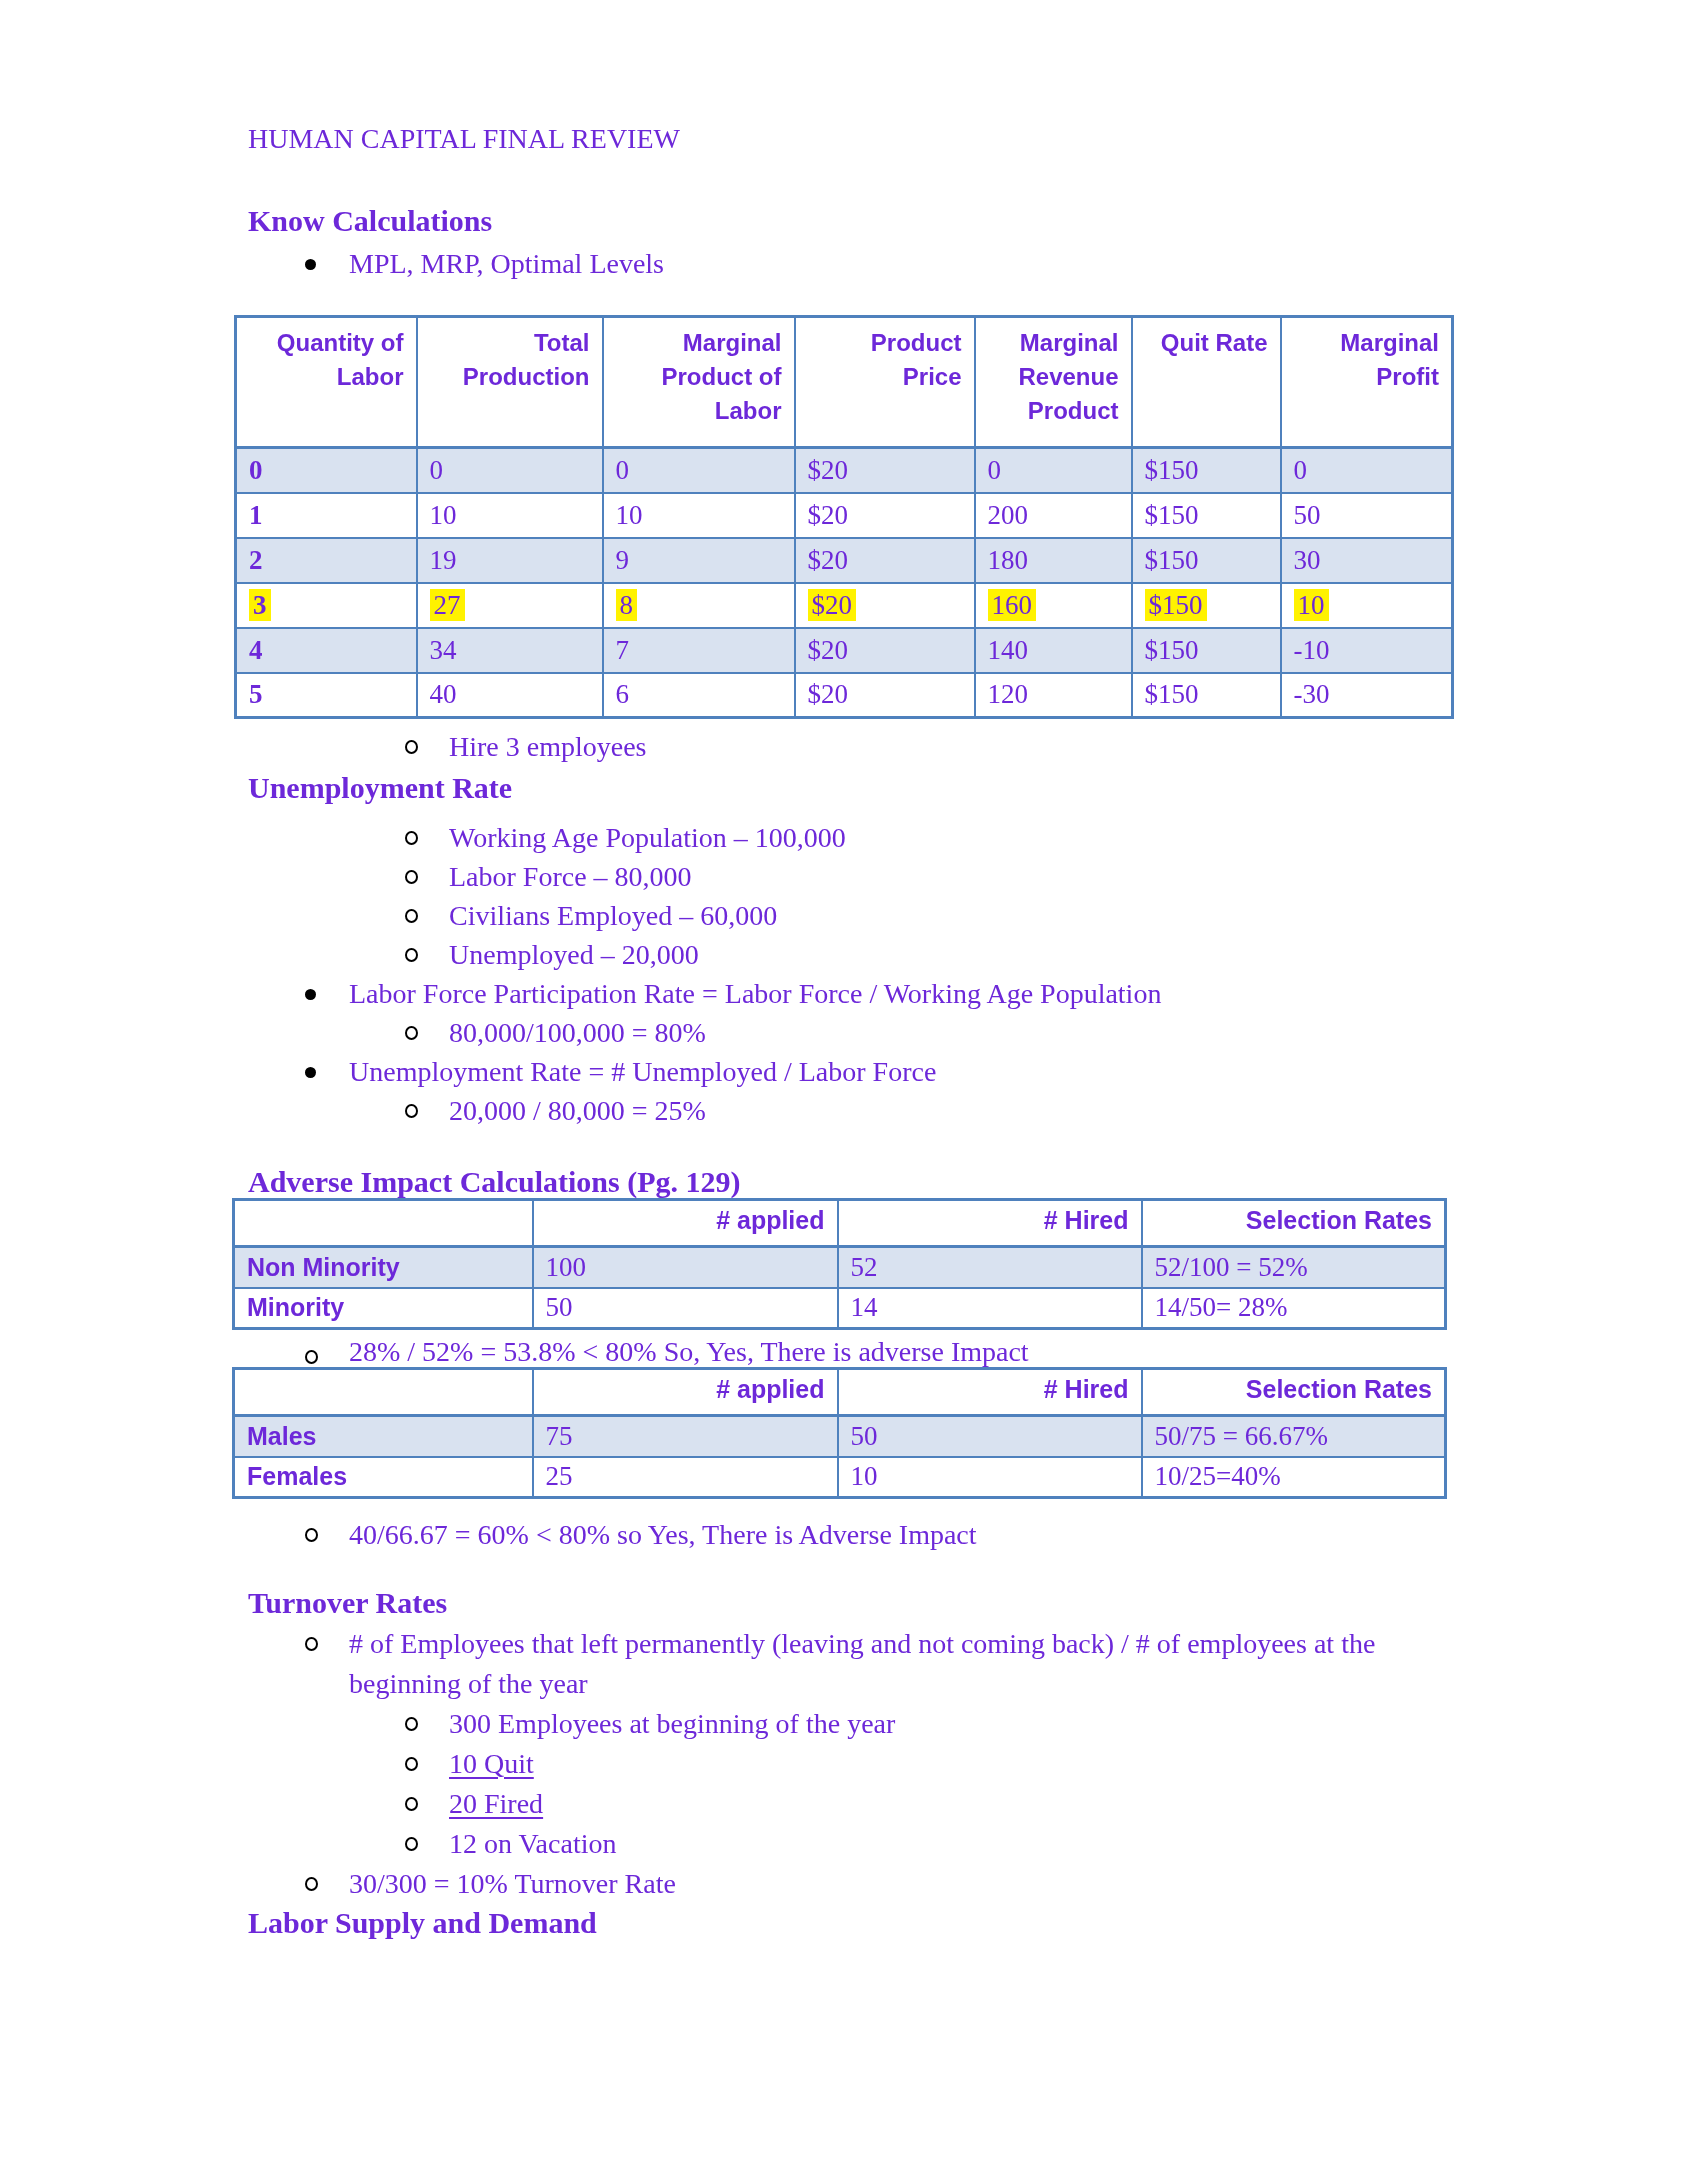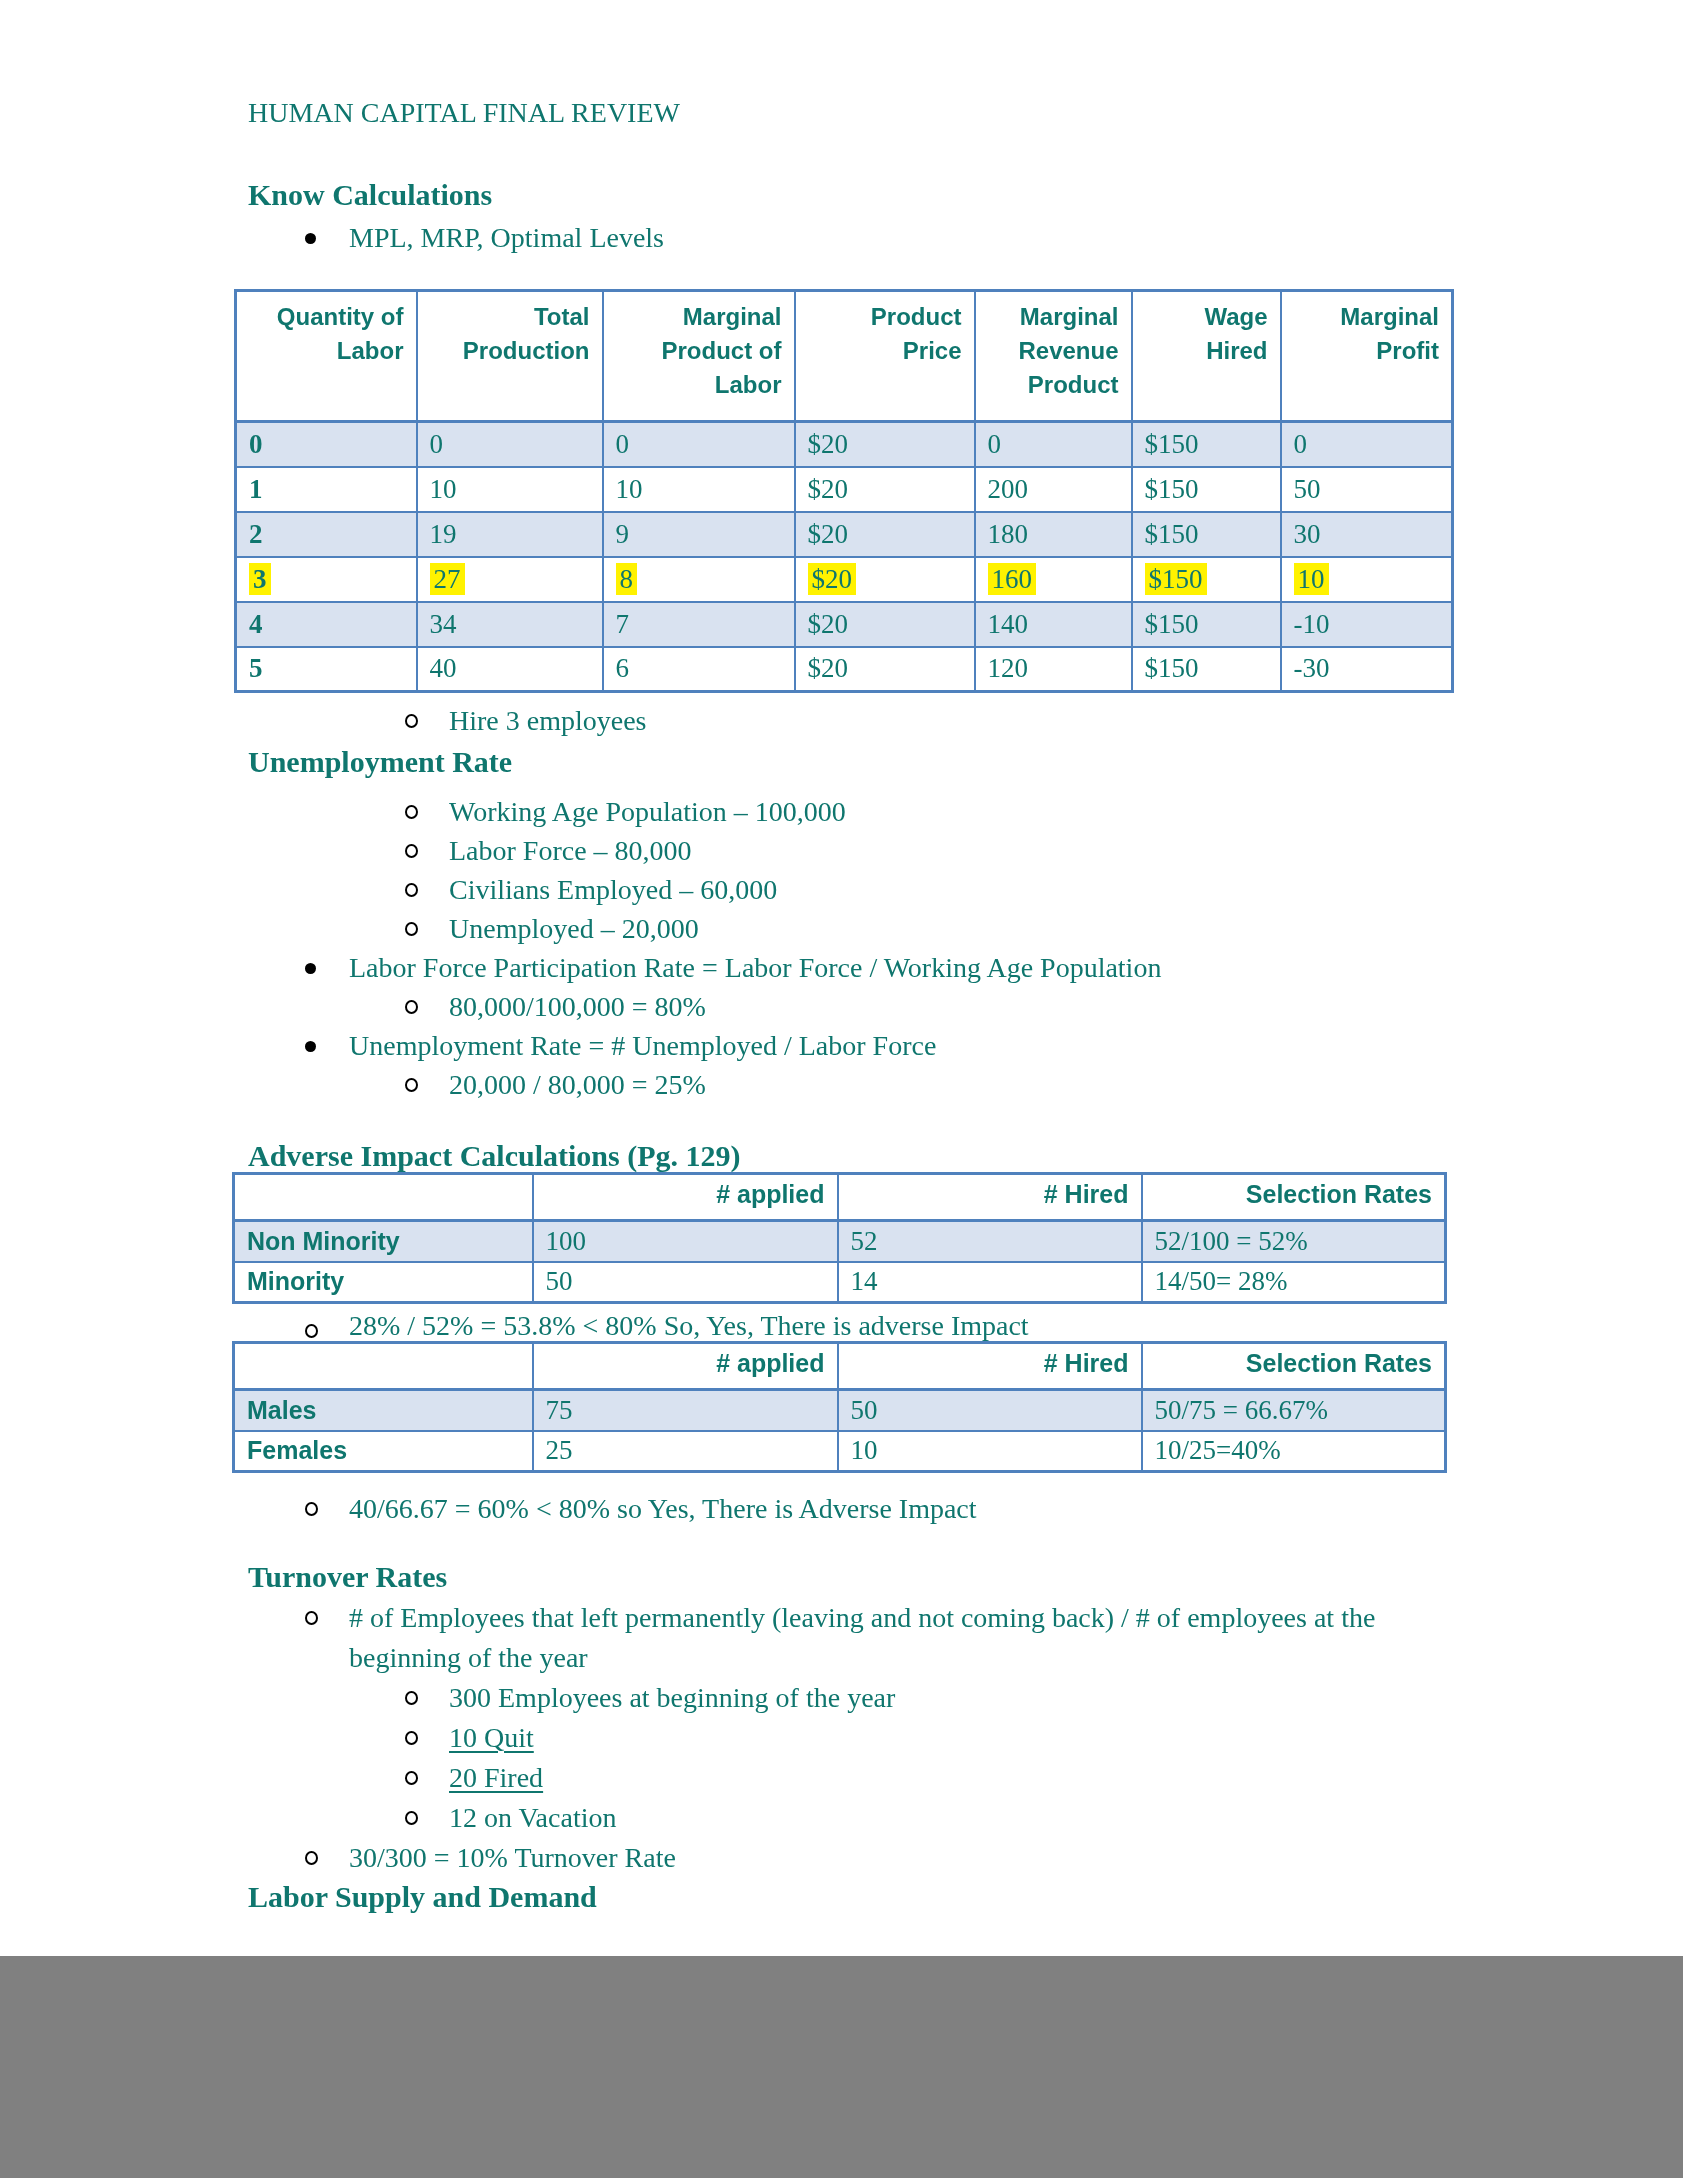--- a/index.html
+++ b/index.html
@@ -1,24 +1,24 @@
 <!DOCTYPE html>
 <html style="--tbl-border: #4F81BD; --row-shade: #D9E2F0; --hl: #FFF200;"><head>
 <meta charset="utf-8">
 <style>
   html,body { margin:0; padding:0; background:#808080; }
   .page {
     position:relative;
-    width:1683px; height:1956px;
+    width:1683px; height:2178px;
     background:#ffffff;
     font-family:"Liberation Serif", serif;
-    color:#0f766e;
+    color:#6d28d9;
     overflow:hidden;
     box-sizing:border-box;
-    padding-top:94px;
+    padding-top:120px;
   }
   .title {
     margin:0 0 0 248px;
     font-size:28px; line-height:38px;
     font-family:"Liberation Serif", serif;
   }
   .h1 {
     margin-left:248px;
     font-weight:bold; font-size:30px; line-height:38px;
     font-family:"Liberation Serif", serif;
@@ -103,21 +103,21 @@
         <col style="width:149px">
         <col style="width:172px">
     </colgroup>
   <thead>
         <tr>
           <th>Quantity of Labor</th>
           <th>Total Production</th>
           <th>Marginal Product of Labor</th>
           <th>Product Price</th>
           <th>Marginal Revenue Product</th>
-          <th>Wage Hired</th>
+          <th>Quit Rate</th>
           <th>Marginal Profit</th>
         </tr>
       </thead>
       <tbody>
         <tr>
           <td><span>0</span></td>
           <td><span>0</span></td>
           <td><span>0</span></td>
           <td><span>$20</span></td>
           <td><span>0</span></td>

